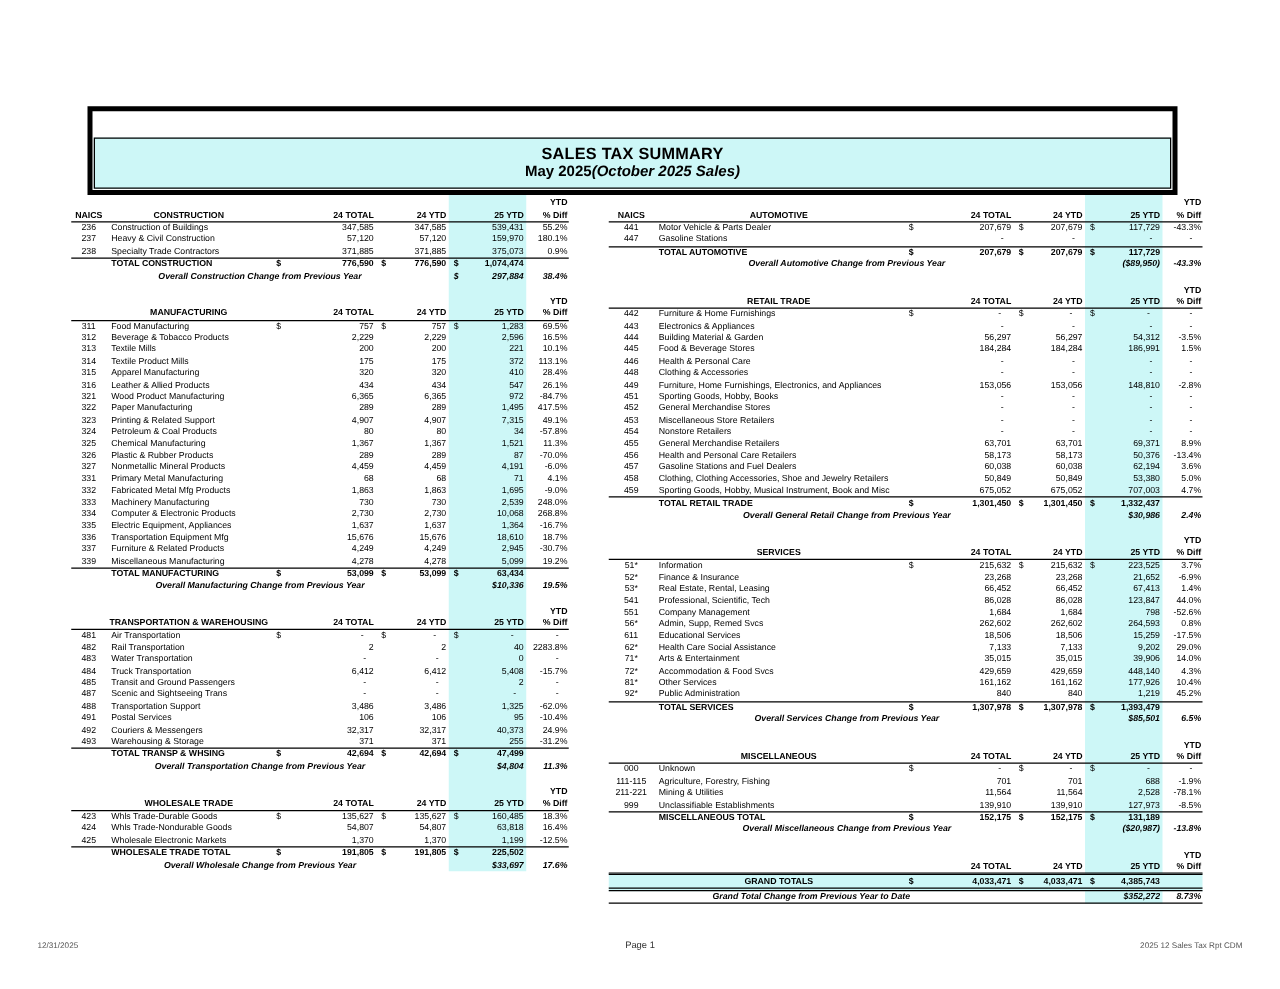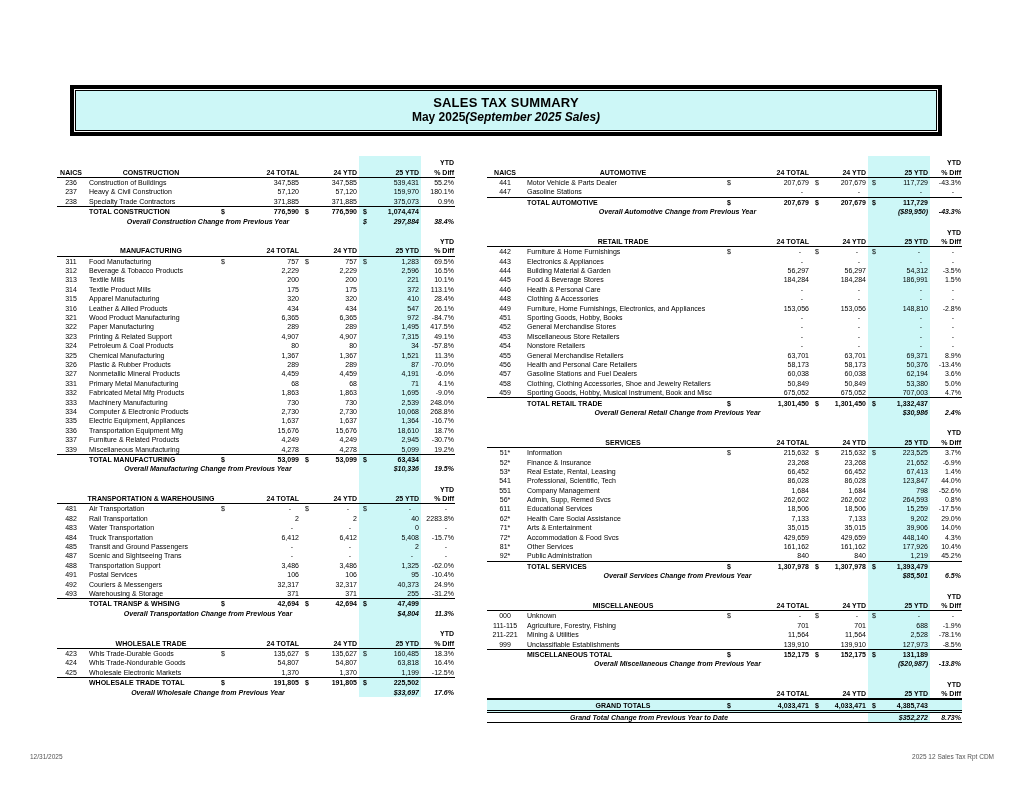--- a/index.html
+++ b/index.html
@@ -1,21 +1,21 @@
 <!DOCTYPE html>
 <html style="--cyan: #cdf7f7;"><head>
 <meta charset="utf-8">
 <style>
   html,body{margin:0;padding:0;background:#fff;}
   .page{position:relative;width:1024px;height:791px;background:#ffffff;
         font-family:"Liberation Sans",sans-serif;color:#000;overflow:hidden;}
 
   
   .title-box{position:absolute;left:70px;top:85px;width:872px;border:4px solid #000;background:#fff;padding:1px;box-sizing:border-box;}
-  .title-inner{border:1px solid #000;background:var(--cyan,#cdf7f7);text-align:center;padding:4px 0 6px 0;}
+  .title-inner{border:1px solid #000;background:var(--cyan,#cdf7f7);text-align:center;padding:4px 0 6px 0;margin-top:20px;}
   .title-line1{font-size:13px;font-weight:bold;letter-spacing:.2px;}
   .title-line2{font-size:12px;}
   .title-line2 .b{font-weight:bold;}
   .title-line2 .i{font-weight:bold;font-style:italic;}
 
   
   .col{position:absolute;top:147px;font-size:7px;line-height:1;}
   .col-left{left:57px;width:398px;}
   .col-right{left:487px;width:475px;}
   .band{position:absolute;top:9px;bottom:0;width:62px;background:var(--cyan,#cdf7f7);z-index:0;}
@@ -50,21 +50,21 @@
   .footer-right{position:absolute;right:30px;top:753px;font-size:6.5px;color:#555;}
 </style>
 </head>
 <body>
 
 <div class="page">
 
   <div class="title-box">
     <div class="title-inner">
       <div class="title-line1">SALES TAX SUMMARY</div>
-      <div class="title-line2"><span class="b">May 2025</span><span class="i">(September 2025 Sales)</span></div>
+      <div class="title-line2"><span class="b">May 2025</span><span class="i">(October 2025 Sales)</span></div>
     </div>
   </div>
 
   <div class="col col-left" id="col-left">
     <div class="band"></div>
   <div class="section">
         <div class="row pre-row">
           <div class="cell" style="grid-column: 1 / 6;"></div>
           <div class="cell diff head">YTD</div>
         </div>
@@ -1022,15 +1022,16 @@
         <div class="row change-row grand-change-row">
           <div class="cell change-label" style="grid-column: 1 / 4;">Grand Total Change from Previous Year to Date</div>
           <div class="cell"></div>
           <div class="cell num">$352,272</div>
           <div class="cell diff">8.73%</div>
         </div>
       </div>
     </div>
 
   <div class="footer-left">12/31/2025</div>
+  <div class="footer-center">Page 1</div>
   <div class="footer-right">2025 12 Sales Tax Rpt CDM</div>
 
 </div>
 
 </body></html>

